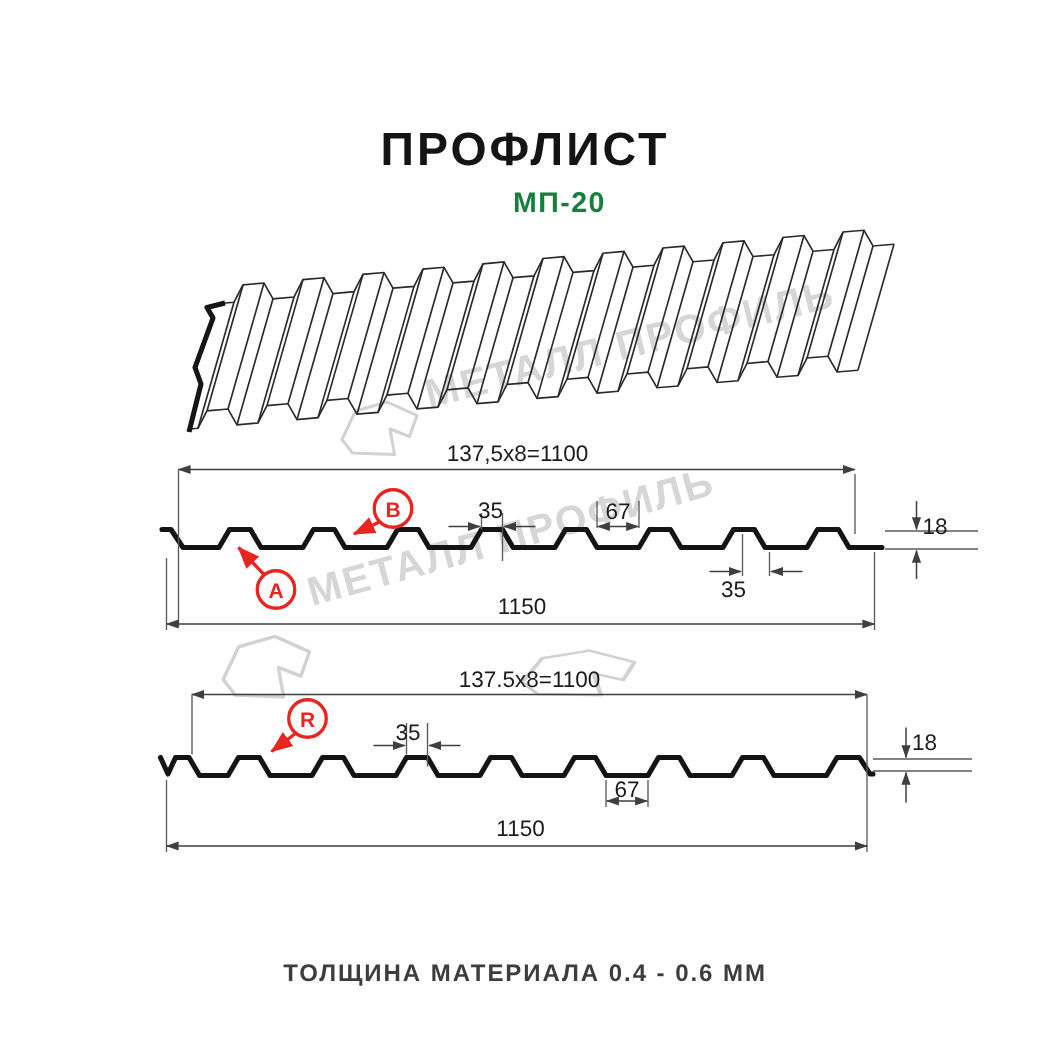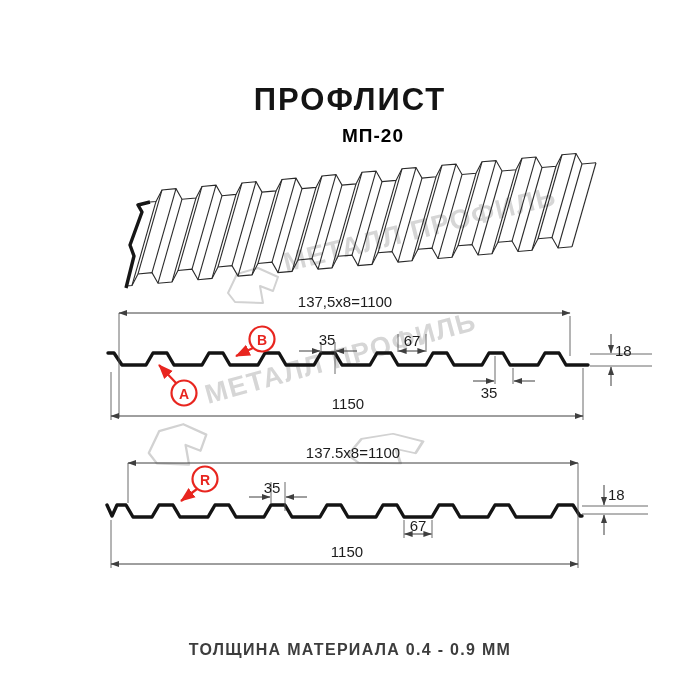--- a/index.html
+++ b/index.html
@@ -1,20 +1,20 @@
 <!DOCTYPE html>
 <html><head>
 <meta charset="utf-8">
 <style>
   html,body{margin:0;padding:0;background:#ffffff;}
   body{width:700px;height:700px;position:relative;overflow:hidden;
        font-family:"Liberation Sans",sans-serif;}
   .abs{position:absolute;left:0;right:0;text-align:center;margin-top:25px;}
   #title{top:57px;font-size:31px;font-weight:bold;letter-spacing:2px;color:#141414;}
-  #subtitle{top:100px;font-size:19px;font-weight:bold;letter-spacing:1px;color:#000000;padding-left:46px;}
+  #subtitle{top:100px;font-size:19px;font-weight:bold;letter-spacing:1px;color:#15803d;padding-left:46px;}
   #footer-note{top:616px;font-size:16px;font-weight:bold;letter-spacing:1.3px;color:#3d3d3d;}
   svg{position:absolute;top:0;left:0;}
   .wm-text{font-size:27px;font-weight:bold;fill:#d6d6d6;letter-spacing:1.5px;}
   .wm-shape{fill:none;stroke:#d2d2d2;stroke-width:2;stroke-linejoin:round;}
   .profile{fill:none;stroke:#141414;stroke-width:3.4;stroke-linejoin:round;stroke-linecap:round;}
   .dim{stroke:#3f3f3f;stroke-width:1;fill:none;}
   .ext{stroke:#5a5a5a;stroke-width:0.9;fill:none;}
   .dimtxt{font-size:15px;fill:#1c1c1c;}
   .red{stroke:#e8251f;fill:none;stroke-width:2.2;}
   .redtxt{font-size:14px;font-weight:bold;fill:#e8251f;}
@@ -176,13 +176,13 @@
     <text class="dimtxt" x="608" y="500">18</text>
 
     <g>
       <line class="red" x1="197" y1="489" x2="181" y2="501" marker-end="url(#arR)"></line>
       <circle class="red" cx="205" cy="479" r="12.5"></circle>
       <text class="redtxt" x="205" y="484.5" text-anchor="middle">R</text>
     </g>
   </g>
 </svg>
 
-<div class="abs" id="footer-note">ТОЛЩИНА МАТЕРИАЛА 0.4 - 0.9 ММ</div>
+<div class="abs" id="footer-note">ТОЛЩИНА МАТЕРИАЛА 0.4 - 0.6 ММ</div>
 
 </body></html>

